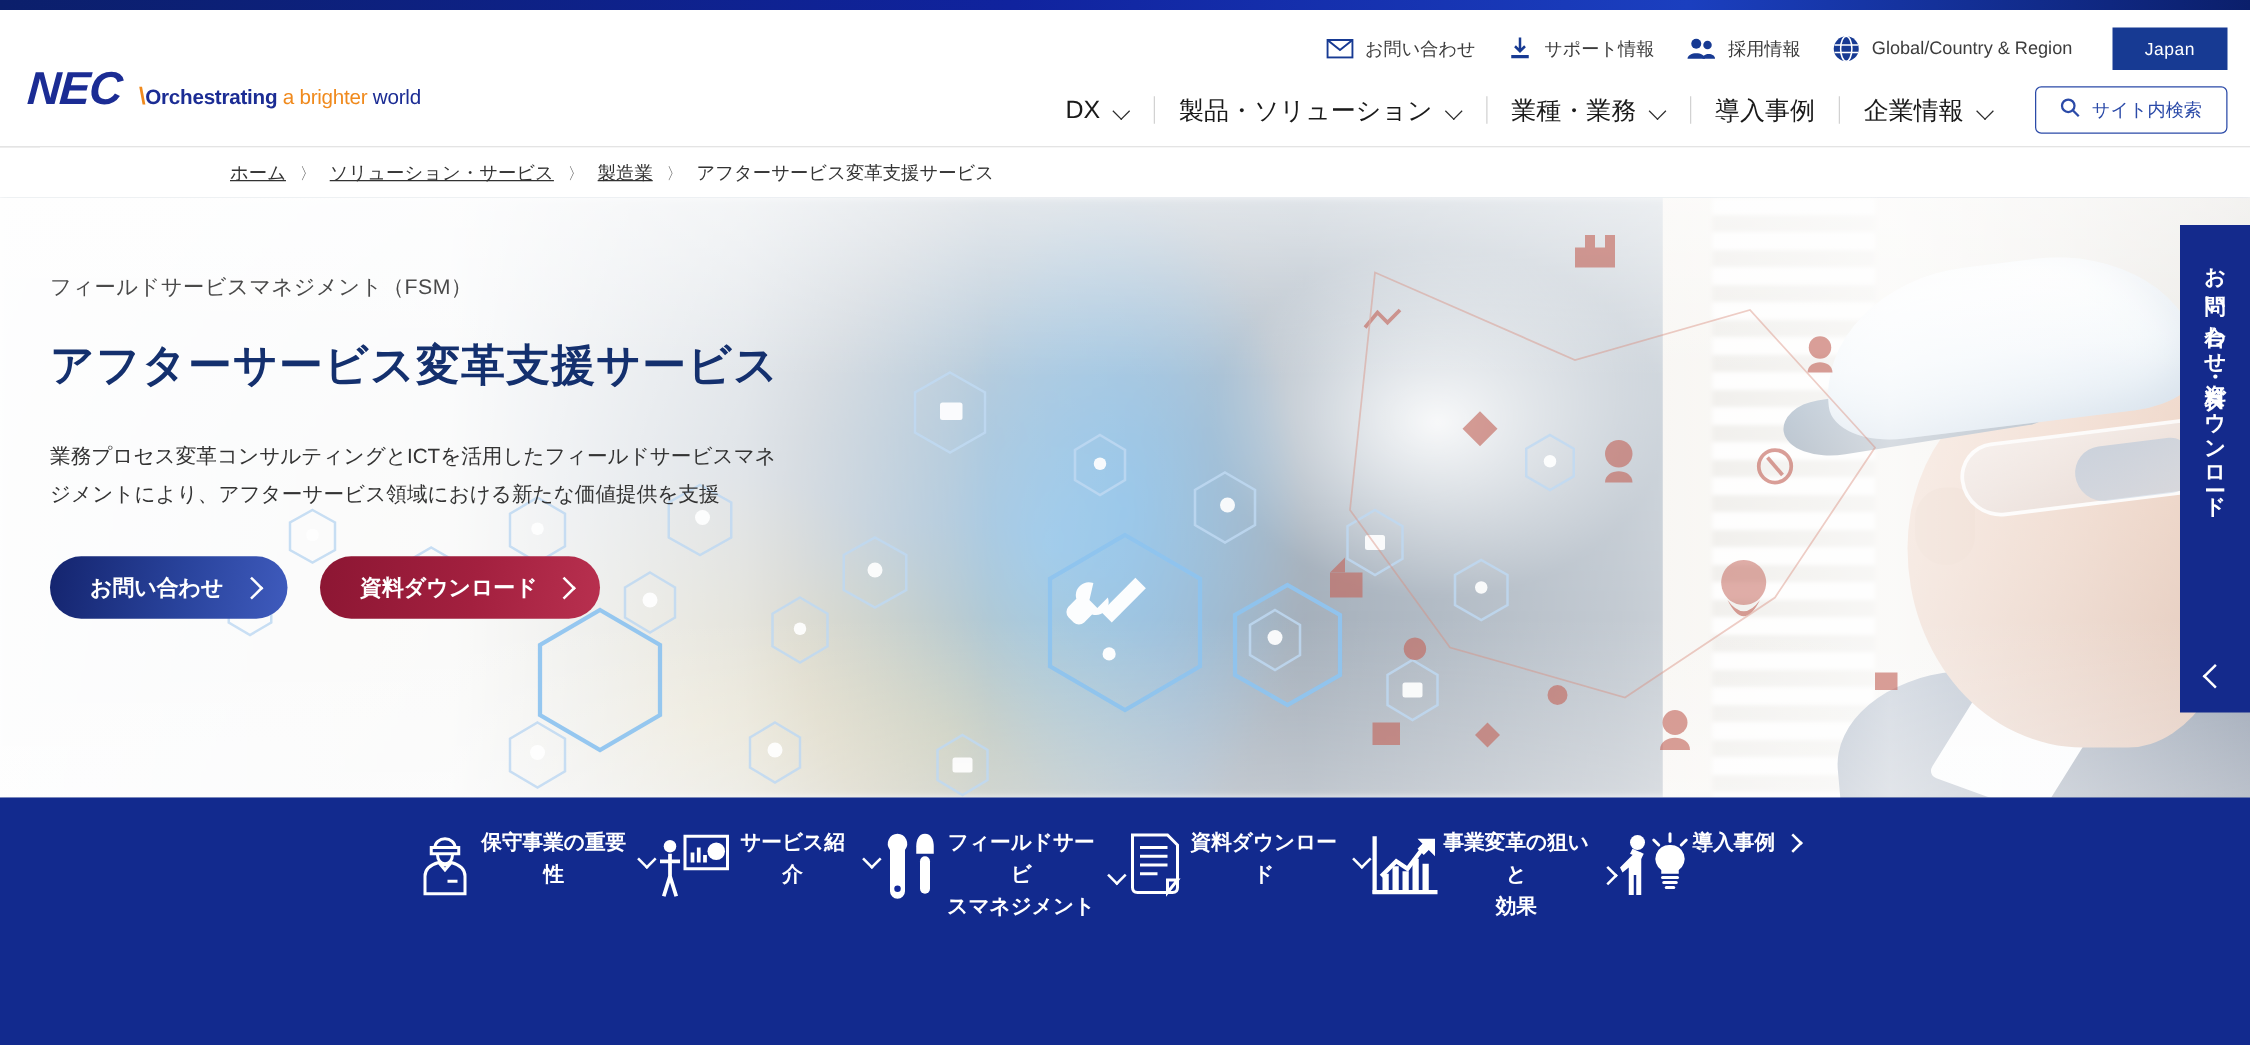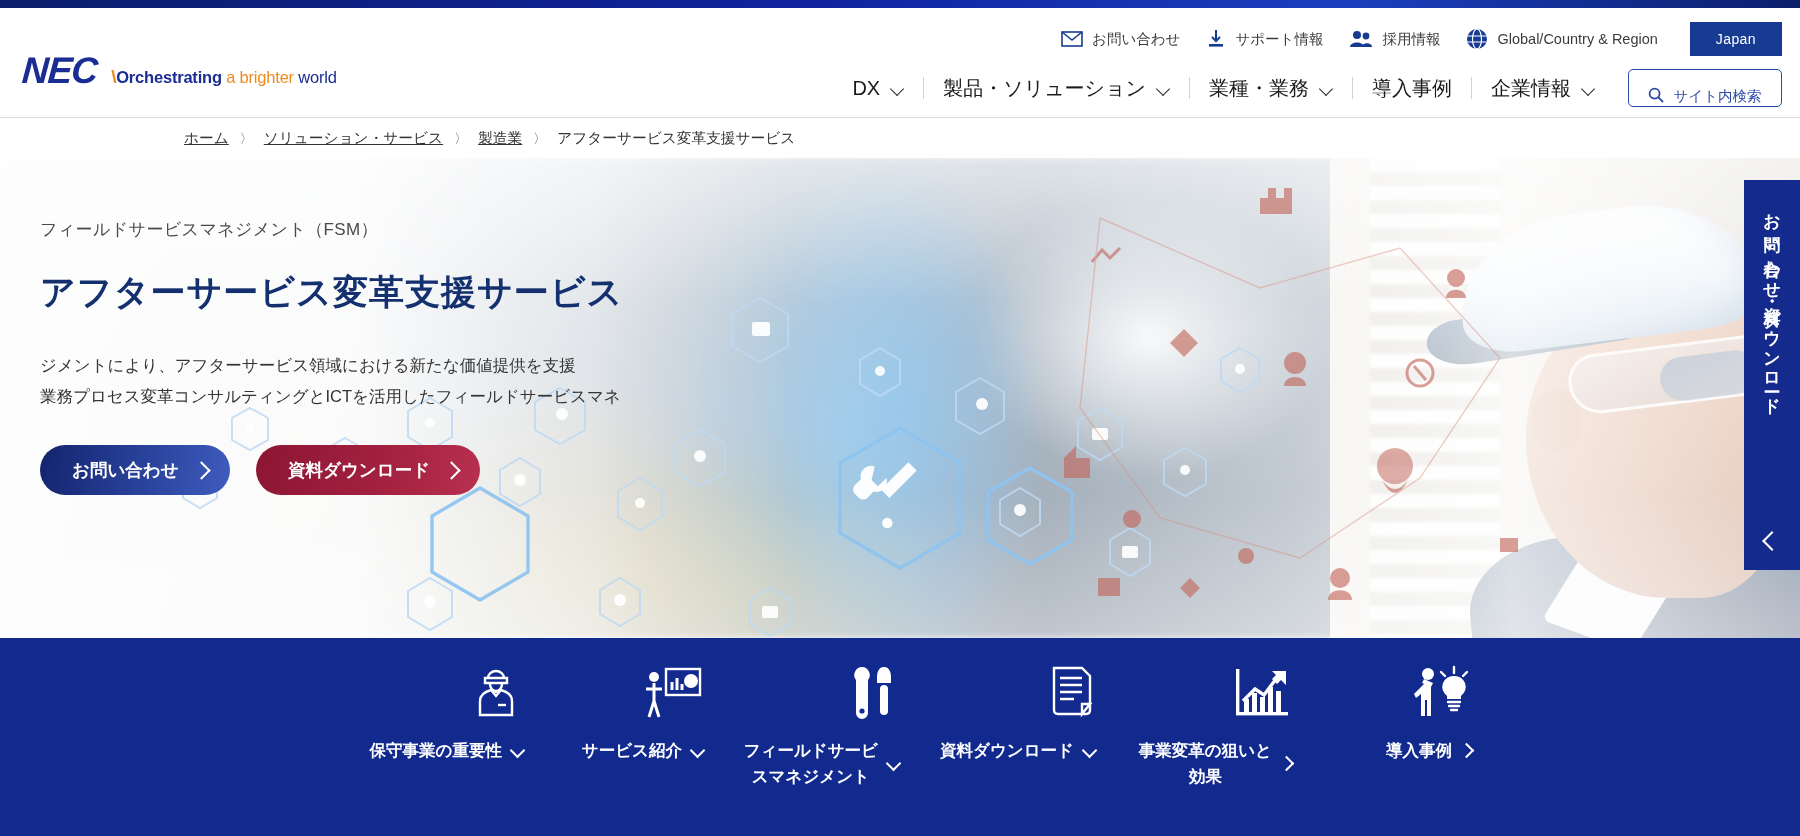--- a/index.html
+++ b/index.html
@@ -66,21 +66,21 @@
   .nav-sep { width: 1px; height: 22px; background: #d2d2d2; }
   .chev-d {
     width: 13px; height: 8px; position: relative; display: inline-block;
   }
   .chev-d::before {
     content: ""; position: absolute; left: 1px; top: 0;
     width: 9px; height: 9px; border-right: 1.6px solid #2a2a2a;
     border-bottom: 1.6px solid #2a2a2a; transform: rotate(45deg);
   }
   .searchbox {
-    display: flex; align-items: flex-end; justify-content: center; gap: 9px;
+    display: flex; align-items: center; justify-content: center; gap: 9px;
     border: 1.6px solid #2b4aa8; border-radius: 5px;
     width: 154px; height: 38px; margin-left: 14px;
     color: #2b4aa8; font-size: 14.5px; cursor: pointer; background: #fff;
   }
 
   
   .crumbbar {
     position: absolute; top: 118px; left: 0; width: 1800px; height: 40px;
     background: #fff;
     margin-left: 32px;
@@ -228,21 +228,21 @@
   }
 
   
   .botnav {
     position: absolute; top: 638px; left: 0; width: 1800px; height: 198px;
     background: #122a8e;
     display: flex; align-items: flex-start; justify-content: center;
     padding-top: 24px;
   }
   .bn-item {
-    display: flex; flex-direction: column; align-items: flex-end;
+    display: flex; flex-direction: row; align-items: flex-start;
     cursor: pointer; position: relative;
   }
   .bn-icon { height: 62px; display: flex; align-items: center; justify-content: center; margin-bottom: 14px; }
   .bn-labelrow {
     display: flex; align-items: center; justify-content: center; gap: 9px;
     color: #fff; font-size: 16.5px; font-weight: bold; line-height: 1.55;
     text-align: center;
   }
   .bn-text { max-width: 152px; }
   .bn-chev-d { width: 13px; height: 13px; position: relative; flex: none; }
@@ -459,22 +459,22 @@
       </g>
       <g stroke="#d88d7e" stroke-width="1.4" fill="none" opacity=".7">
         <path d="M1100 60 L1260 130 L1400 90 L1500 200 L1420 320 L1300 400 L1160 360 L1080 250 Z"></path>
       </g>
     </svg>
 
     <div class="hero-text">
       <div class="hero-eyebrow">フィールドサービスマネジメント（FSM）</div>
       <div class="hero-title">アフターサービス変革支援サービス</div>
       <div class="hero-desc">
+        <div>業務プロセス変革コンサルティングとICTを活用したフィールドサービスマネ</div>
         <div>ジメントにより、アフターサービス領域における新たな価値提供を支援</div>
-        <div>業務プロセス変革コンサルティングとICTを活用したフィールドサービスマネ</div>
       </div>
       <div class="hero-btns">
         <div class="btn btn-contact">
           <span>お問い合わせ</span>
           <span class="arr"></span>
         </div>
         <div class="btn btn-download">
           <span>資料ダウンロード</span>
           <span class="arr"></span>
         </div>

